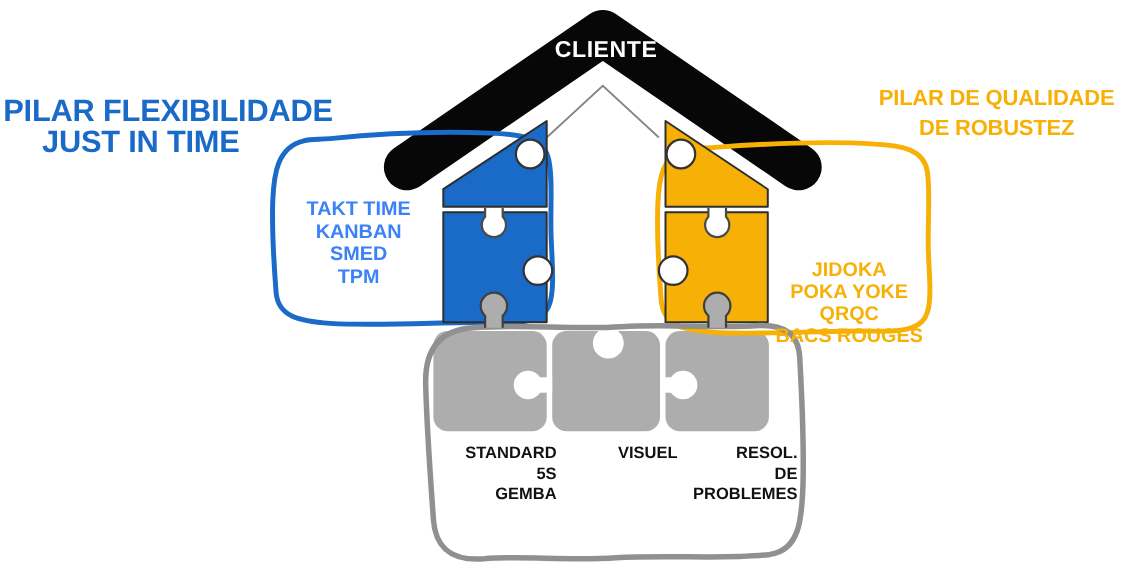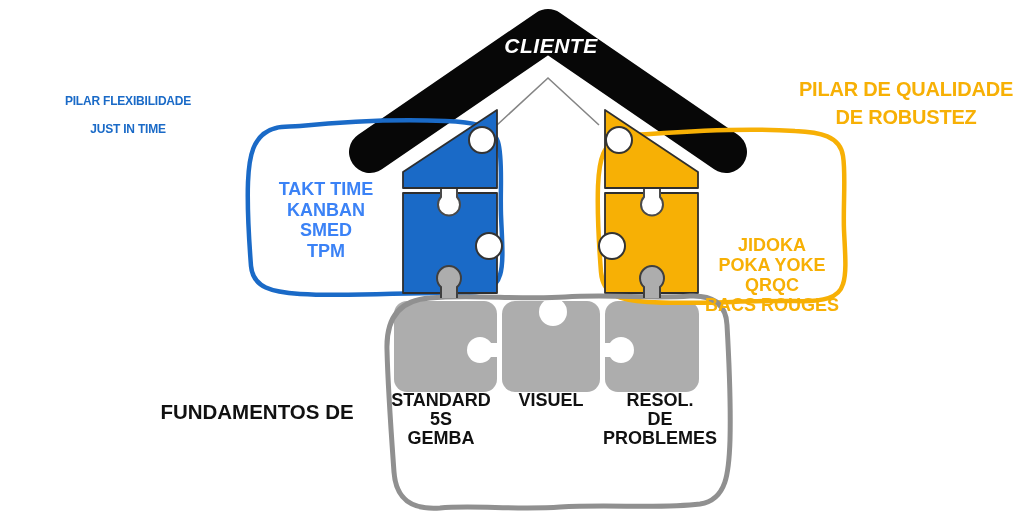--- a/index.html
+++ b/index.html
@@ -2,27 +2,27 @@
 <html><head>
 <meta charset="utf-8">
 <style>
   html,body { margin:0; padding:0; background:#fff; }
   .stage {
     position:relative; width:1024px; height:532px; background:#ffffff;
     font-family:"Liberation Sans", sans-serif; overflow:hidden;
   }
   .stage svg { position:absolute; left:0; top:0; }
   .txt { position:absolute; text-align:center; font-weight:bold; white-space:nowrap; }
-  .cliente      { left:471px; top:34px;  width:160px; font-size:21px; color:#ffffff; letter-spacing:.5px;font-style:italic; }
-  .lhead        { left:3px;   top:87px;  width:250px; font-size:12px; line-height:28px; color:#1a6ac7; letter-spacing:-.2px; }
+  .cliente      { left:471px; top:34px;  width:160px; font-size:21px; color:#ffffff; letter-spacing:.5px; }
+  .lhead        { left:3px;   top:87px;  width:250px; font-size:28px; line-height:28px; color:#1a6ac7; letter-spacing:-.2px; }
   .rhead        { left:781px; top:75px;  width:250px; font-size:20px; line-height:28px; color:#f7b005; letter-spacing:-.2px; }
   .ltools       { left:246px; top:179px; width:160px; font-size:18px; line-height:20.5px; color:#3b82f6; }
   .rtools       { left:682px; top:191px; width:180px; font-size:18px; line-height:20px;   color:#f7b005;margin-top:44px; }
   .fhead        { left:127px; top:399px; width:260px; font-size:20.5px; line-height:26px; color:#111111; }
-  .fblock       { top:391px; width:130px; font-size:18px; line-height:19px; color:#111111; position:absolute; text-align:center; font-weight:bold; }
+  .fblock       { top:402px; width:130px; font-size:15px; line-height:19px; color:#111111; position:absolute; text-align:right; font-weight:bold; }
   .fb1 { left:376px; } .fb2 { left:486px; } .fb3 { left:595px; }
 </style>
 </head>
 <body>
 
 <div class="stage">
 
   <svg width="1024" height="532" viewBox="0 0 1024 532">
 
     <path d="M370,152 L548,30 L726,152" fill="none" stroke="#070707" stroke-width="42" stroke-linecap="round" stroke-linejoin="round"></path>
@@ -99,21 +99,20 @@
   </div>
 
   <div class="txt rtools">
     <div>JIDOKA</div>
     <div>POKA YOKE</div>
     <div>QRQC</div>
     <div>BACS ROUGES</div>
   </div>
 
   <div class="txt fhead">
-    <div>FUNDAMENTOS DE</div>
   </div>
 
   <div class="fblock fb1">
     <div>STANDARD</div>
     <div>5S</div>
     <div>GEMBA</div>
   </div>
   <div class="fblock fb2">
     <div>VISUEL</div>
   </div>

